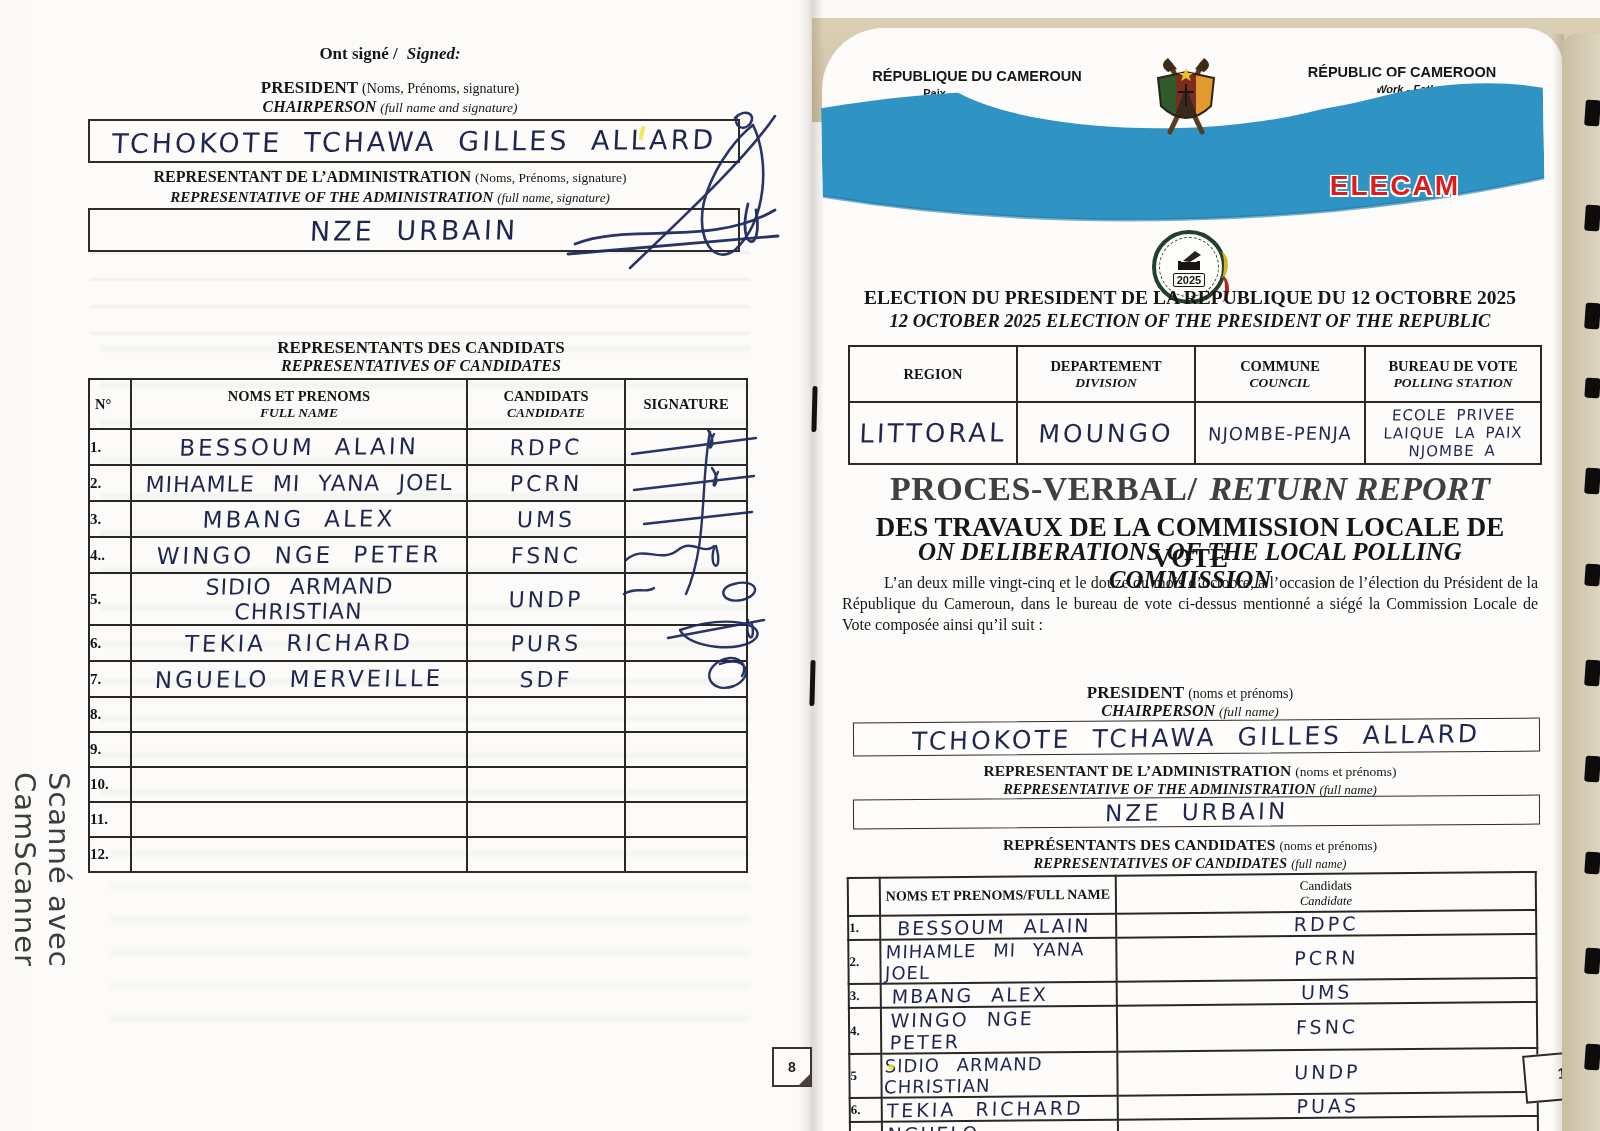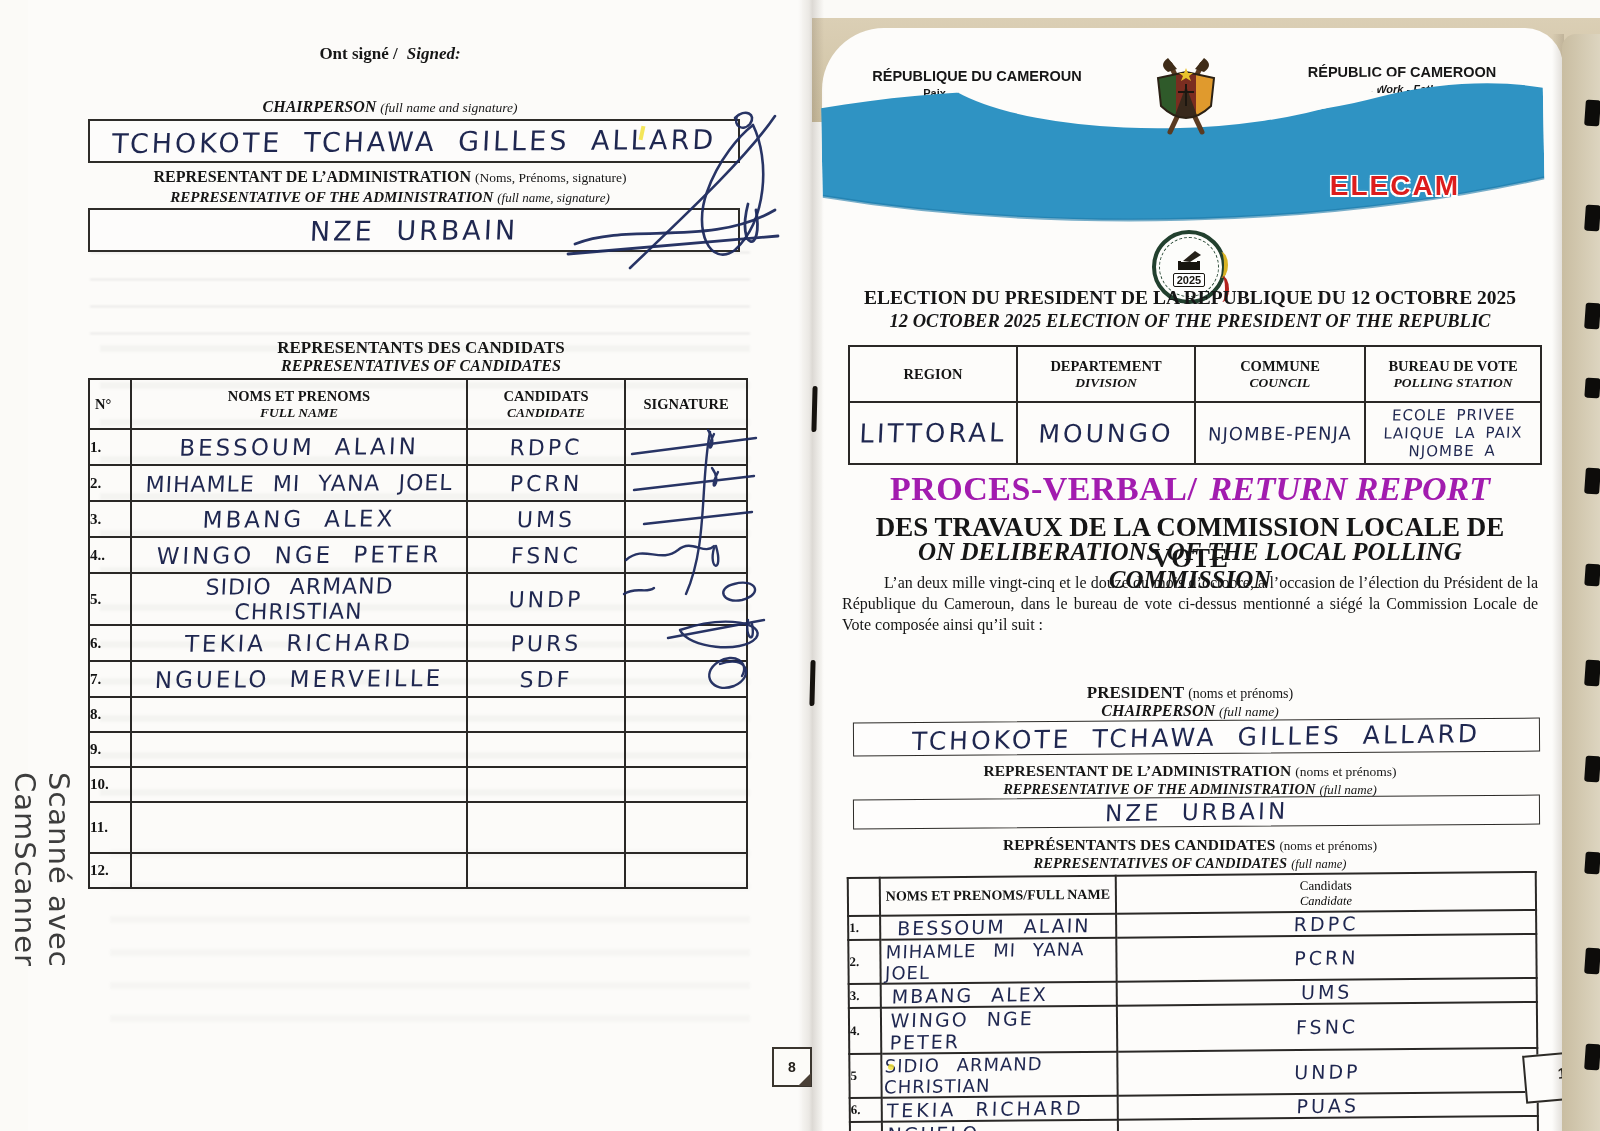--- a/index.html
+++ b/index.html
@@ -42,21 +42,21 @@
   
   table { border-collapse:collapse; }
   .doctab { position:absolute; background:transparent; }
   .doctab th, .doctab td { border:2px solid #2a2826; vertical-align:middle; padding:0; }
   .h-fr { font:700 14.5px "Liberation Serif", serif; color:#141414; text-align:center; }
   .h-en { font:700 13.5px "Liberation Serif", serif; font-style:italic; color:#141414; text-align:center; }
   .c-num { font:700 15px "Liberation Serif", serif; color:#141414; text-align:left; padding-left:6px; }
 
   .bleed { pointer-events:none; filter:blur(1.2px); }
 
-  .red { color:#a21caf; }
+  .red { color:#404040; }
 
   .orgname { font:700 37px "Liberation Sans", sans-serif; letter-spacing:3px; color:#4ed7e8;
     -webkit-text-stroke:1.2px #1767a8; text-shadow:0 0 2px #1b6fae; }
   .elecam { font:700 28px "Liberation Sans", sans-serif; letter-spacing:2px; color:#dc1d1d;
     text-shadow:-1.5px -1.5px 0 #fff, 1.5px -1.5px 0 #fff, -1.5px 1.5px 0 #fff, 1.5px 1.5px 0 #fff, 0 0 3px rgba(255,255,255,0.8); }
 
   .pagebox8 { left:772px; top:1047px; width:40px; height:40px; border:2px solid #3a352e;
     font:700 14px "Liberation Sans", sans-serif; color:#24201b; text-align:center; line-height:36px; background:#fcfbf8; }
   .pagebox8::after { content:""; position:absolute; right:-1px; bottom:-1px;
     border-style:solid; border-width:0 0 13px 13px; border-color:transparent transparent #4a4036 transparent; }
@@ -90,20 +90,24 @@
 
   <div class="abs bleed" style="left:90px; top:252px; width:660px; height:86px; background:repeating-linear-gradient(180deg, rgba(110,110,120,0.22) 0 1px, transparent 1px 27px);"></div>
   <div class="abs bleed" style="left:100px; top:345px; width:650px; height:480px; background:repeating-linear-gradient(180deg, rgba(120,135,120,0.10) 0 7px, transparent 7px 37px); opacity:0.55;"></div>
   <div class="abs bleed" style="left:110px; top:850px; width:640px; height:190px; background:repeating-linear-gradient(180deg, rgba(120,130,125,0.09) 0 7px, transparent 7px 33px); opacity:0.5;"></div>
 
   <div class="abs ctr" style="left:230px; top:44px; width:320px;">
     <span class="t b" style="font-size:17px;">Ont signé /</span>
     <span class="t b i" style="font-size:17px; margin-left:5px;">Signed:</span>
   </div>
 
+  <div class="abs ctr" style="left:140px; top:78px; width:500px;">
+    <span class="t b" style="font-size:17px;">PRESIDENT</span>
+    <span class="t" style="font-size:14px;">(Noms, Prénoms, signature)</span>
+  </div>
   <div class="abs ctr" style="left:140px; top:98px; width:500px;">
     <span class="t b i" style="font-size:16px;">CHAIRPERSON</span>
     <span class="t i" style="font-size:13.5px;">(full name and signature)</span>
   </div>
 
   <div class="abs namebox" style="left:88px; top:119px; width:652px; height:44px;">
     <div class="hand" style="font-size:27px;">TCHOKOTE TCHAWA GILLES ALLARD</div>
   </div>
 
   <div class="abs ctr" style="left:120px; top:168px; width:540px;">
@@ -245,21 +249,21 @@
           <td></td>
           <td></td>
           <td></td>
         </tr>
       <tr style="height:35px;">
         <td class="c-num">10.</td>
           <td></td>
           <td></td>
           <td></td>
         </tr>
-      <tr style="height:51px;">
+      <tr style="height:35px;">
         <td class="c-num">11.</td>
           <td></td>
           <td></td>
           <td></td>
         </tr>
       <tr style="height:35px;">
         <td class="c-num">12.</td>
           <td></td>
           <td></td>
           <td></td>

